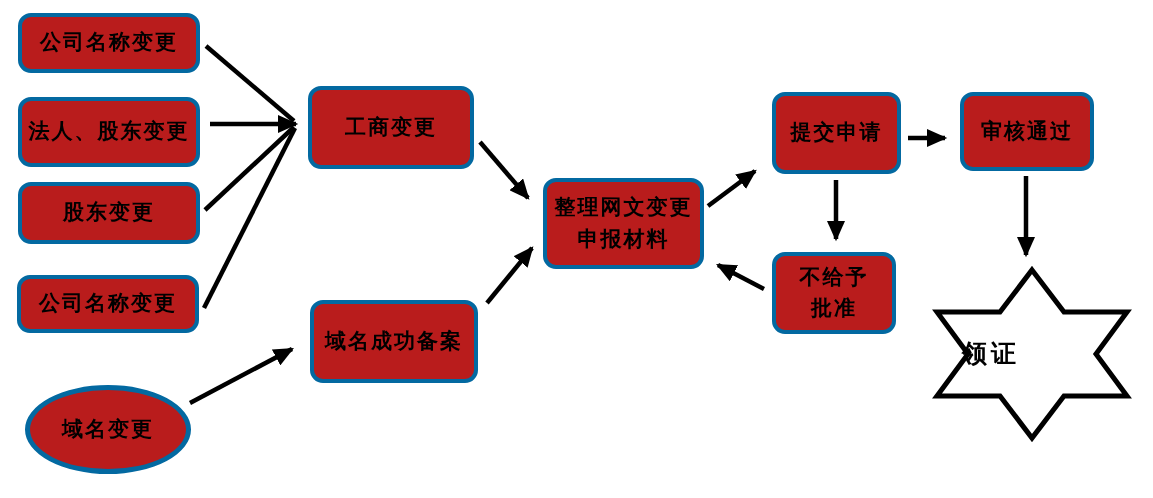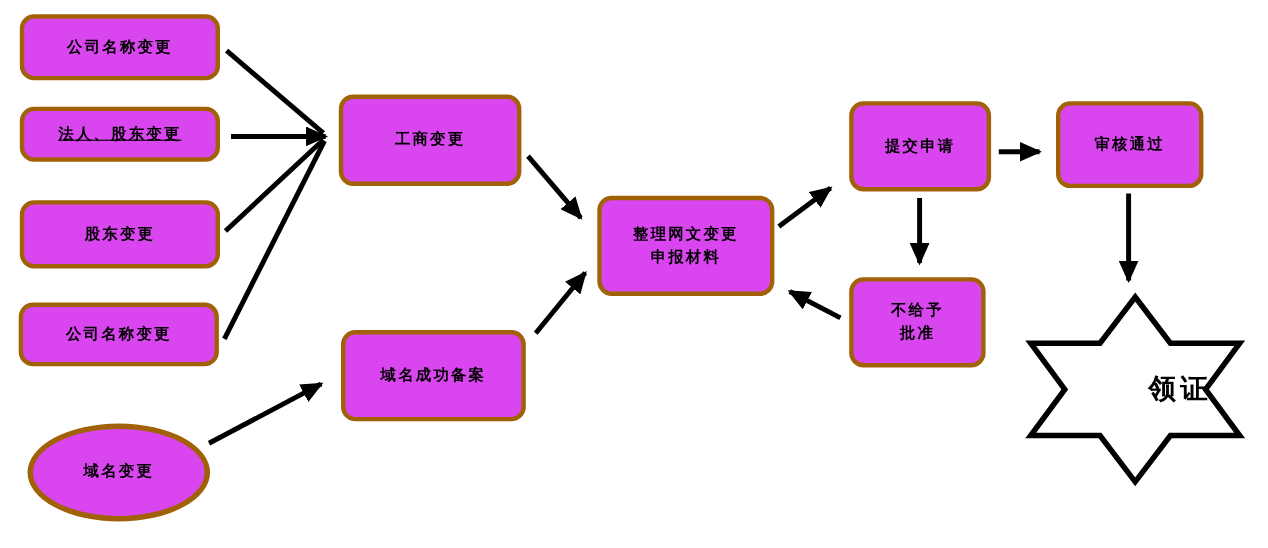--- a/index.html
+++ b/index.html
@@ -18,51 +18,51 @@
   .connector-layer {
     position: absolute;
     left: 0;
     top: 0;
     width: 1153px;
     height: 498px;
   }
   .node {
     position: absolute;
     box-sizing: border-box;
-    border: 4px solid #a16207;
+    border: 4px solid #0369a1;
     border-radius: 13px;
-    background: #d946ef;
+    background: #b91c1c;
     display: flex;
     flex-direction: column;
     align-items: center;
     justify-content: center;
     text-align: center;
     font-weight: bold;
-    font-size: 14px;
+    font-size: 21px;
     color: #000000;
     letter-spacing: 2px;
     line-height: 1.5;
   }
   .node.ellipse {
     border-radius: 50%;
     border-width: 5px;
   }
   .star-label {
     position: absolute;
     display: flex;
     align-items: center;
-    justify-content: flex-end;
+    justify-content: flex-start;
     font-weight: bold;
     font-size: 25px;
     letter-spacing: 4px;
     color: #000000;
   }
   
   .n-company   { left: 18px;  top: 13px;  width: 182px; height: 60px; }
-  .n-legal     { left: 18px;  top: 97px;  width: 182px; height: 50px; text-decoration: underline; }
+  .n-legal     { left: 18px;  top: 97px;  width: 182px; height: 70px; }
   .n-address   { left: 18px;  top: 182px; width: 182px; height: 62px; }
   .n-capital   { left: 17px;  top: 275px; width: 182px; height: 58px; }
   .n-domain    { left: 25px;  top: 385px; width: 166px; height: 89px; }
   .n-business  { left: 308px; top: 86px;  width: 166px; height: 83px; }
   .n-filed     { left: 310px; top: 300px; width: 168px; height: 83px; }
   .n-prepare   { left: 543px; top: 178px; width: 161px; height: 91px; }
   .n-submit    { left: 772px; top: 92px;  width: 129px; height: 82px; }
   .n-approved  { left: 960px; top: 92px;  width: 134px; height: 79px; }
   .n-denied    { left: 772px; top: 252px; width: 124px; height: 82px; }
   .n-certlabel { left: 962px; top: 330px; width: 140px; height: 46px; }

